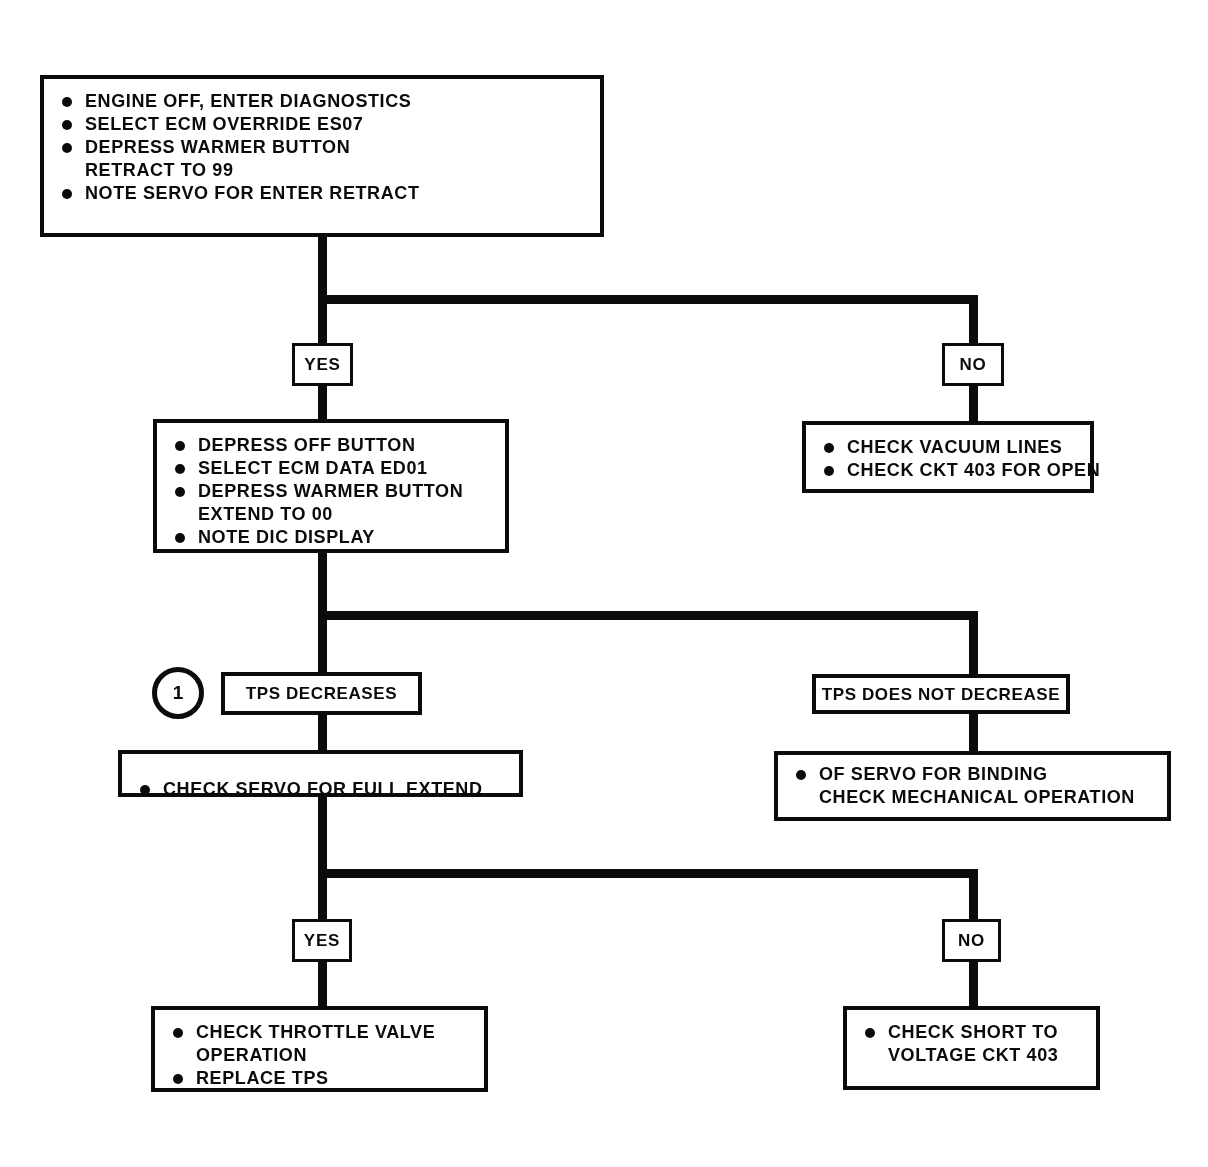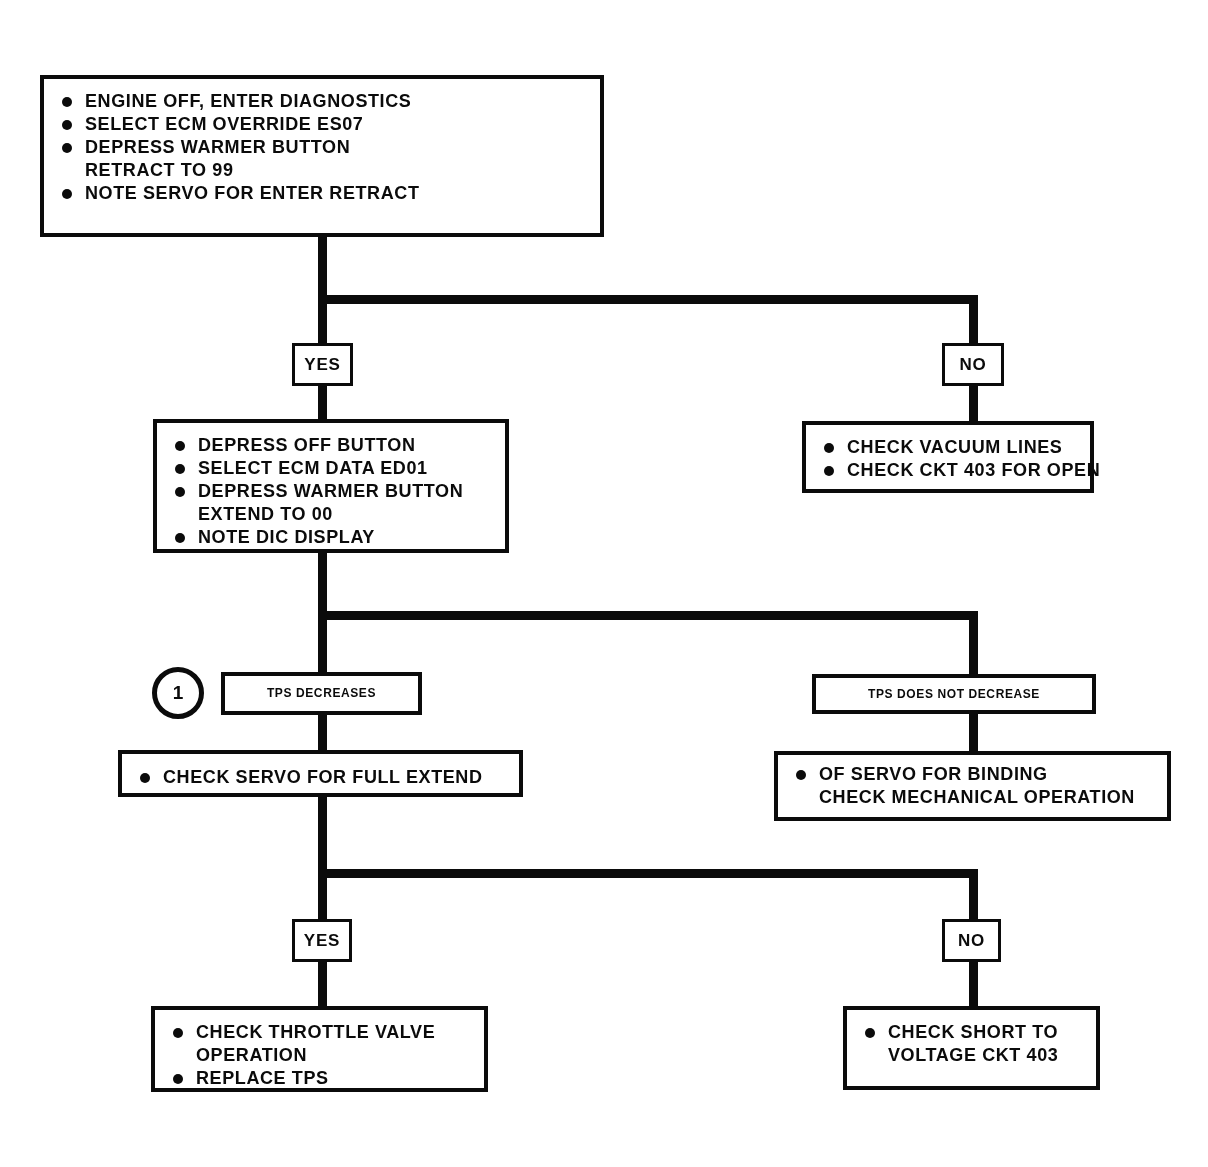--- a/index.html
+++ b/index.html
@@ -49,21 +49,21 @@
     display: flex;
     align-items: center;
     justify-content: center;
     font-size: 17px;
     letter-spacing: 0.8px;
   }
   .label-node {
     display: flex;
     align-items: center;
     justify-content: center;
-    font-size: 12px;
+    font-size: 17px;
     letter-spacing: 0.6px;
     white-space: nowrap;
   }
   .ref-circle {
     position: absolute;
     box-sizing: border-box;
     width: 52px; height: 52px;
     border: 5px solid #0b0b0b;
     border-radius: 50%;
     background: #ffffff;
@@ -84,24 +84,24 @@
   #no1-node         { left: 942px; top: 343px; width: 62px;  height: 43px; }
   #c2-v-left        { left: 318px; top: 384px; width: 9px;   height: 37px; }
   #c2-v-right       { left: 969px; top: 384px; width: 9px;   height: 39px; }
   #yes1-box         { left: 145px; top: 419px; width: 356px; height: 134px; margin-left: 8px; }
   #no1-box          { left: 802px; top: 421px; width: 292px; height: 72px;  }
   #c3-v-left        { left: 318px; top: 551px; width: 9px;   height: 123px; }
   #c3-h             { left: 318px; top: 611px; width: 660px; height: 9px;   }
   #c3-v-right       { left: 969px; top: 611px; width: 9px;   height: 65px;  }
   #ref-circle-1     { left: 152px; top: 667px; }
   #tps-decreases    { left: 221px; top: 672px; width: 201px; height: 43px; }
-  #tps-no-decrease  { left: 812px; top: 674px; width: 284px; height: 40px; }
+  #tps-no-decrease  { left: 812px; top: 674px; width: 258px; height: 40px; }
   #c4-v-left        { left: 318px; top: 713px; width: 9px;   height: 39px;  }
   #c4-v-right       { left: 969px; top: 712px; width: 9px;   height: 41px;  }
-  #servo-extend-box { left: 118px; top: 750px; width: 405px; height: 47px; padding-top: 4px; }
+  #servo-extend-box { left: 118px; top: 750px; width: 405px; height: 47px; padding-top: 16px; }
   #servo-extend-box .bullets { padding-top: 8px; }
   #servo-mech-box   { left: 774px; top: 751px; width: 397px; height: 70px; }
   #servo-mech-box .bullets { padding-top: 8px; }
   #c5-v-left        { left: 318px; top: 795px; width: 9px;   height: 126px; }
   #c5-h             { left: 318px; top: 869px; width: 660px; height: 9px;   }
   #c5-v-right       { left: 969px; top: 869px; width: 9px;   height: 52px;  }
   #yes2-node        { left: 292px; top: 919px; width: 60px;  height: 43px; }
   #no2-node         { left: 942px; top: 919px; width: 59px;  height: 43px; }
   #c6-v-left        { left: 318px; top: 960px; width: 9px;   height: 48px; }
   #c6-v-right       { left: 969px; top: 960px; width: 9px;   height: 48px; }

